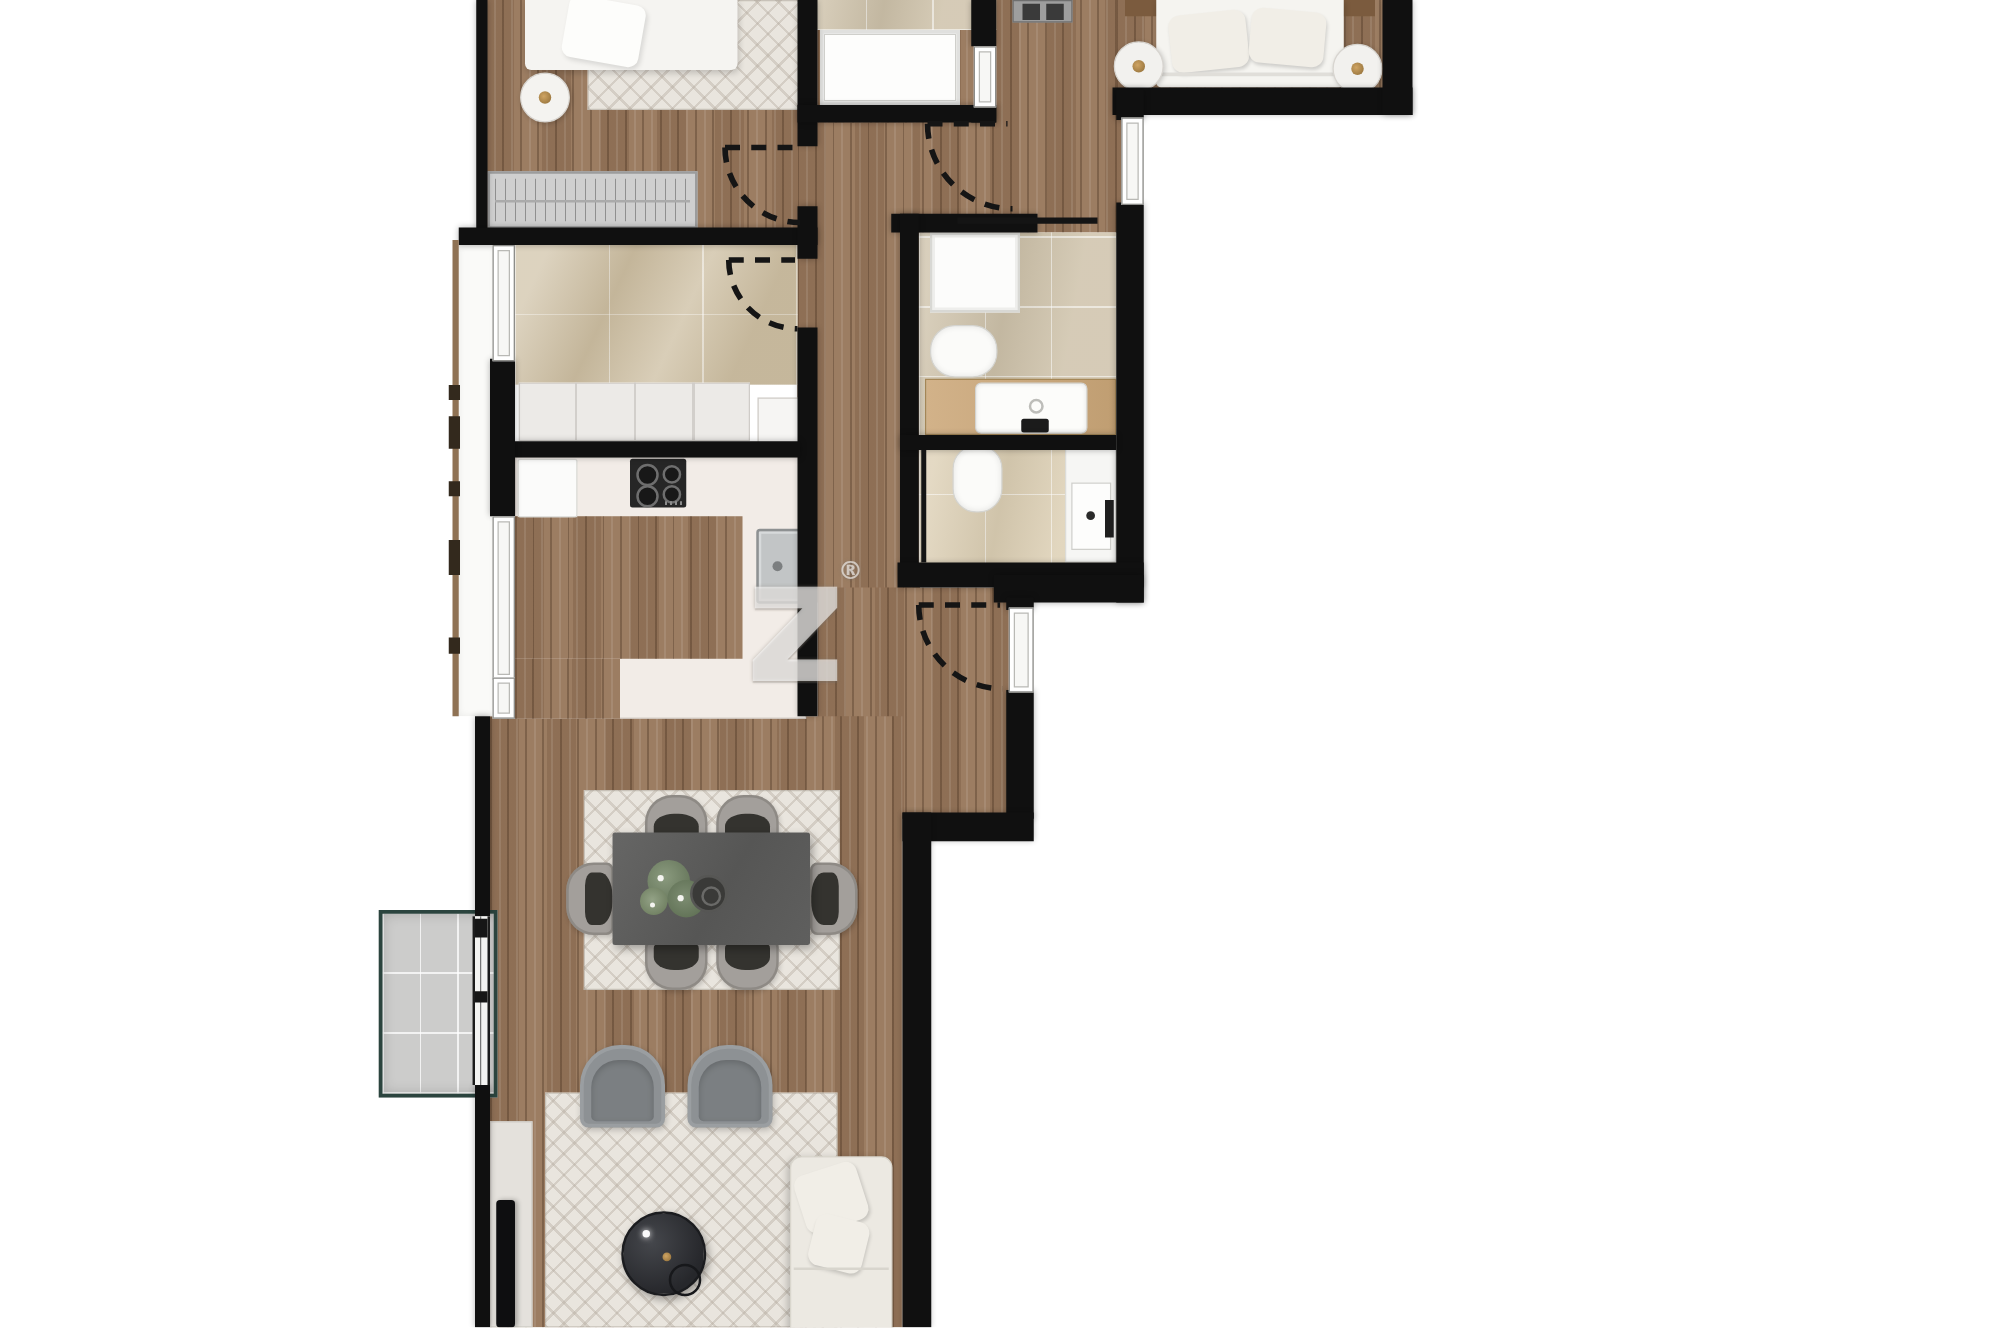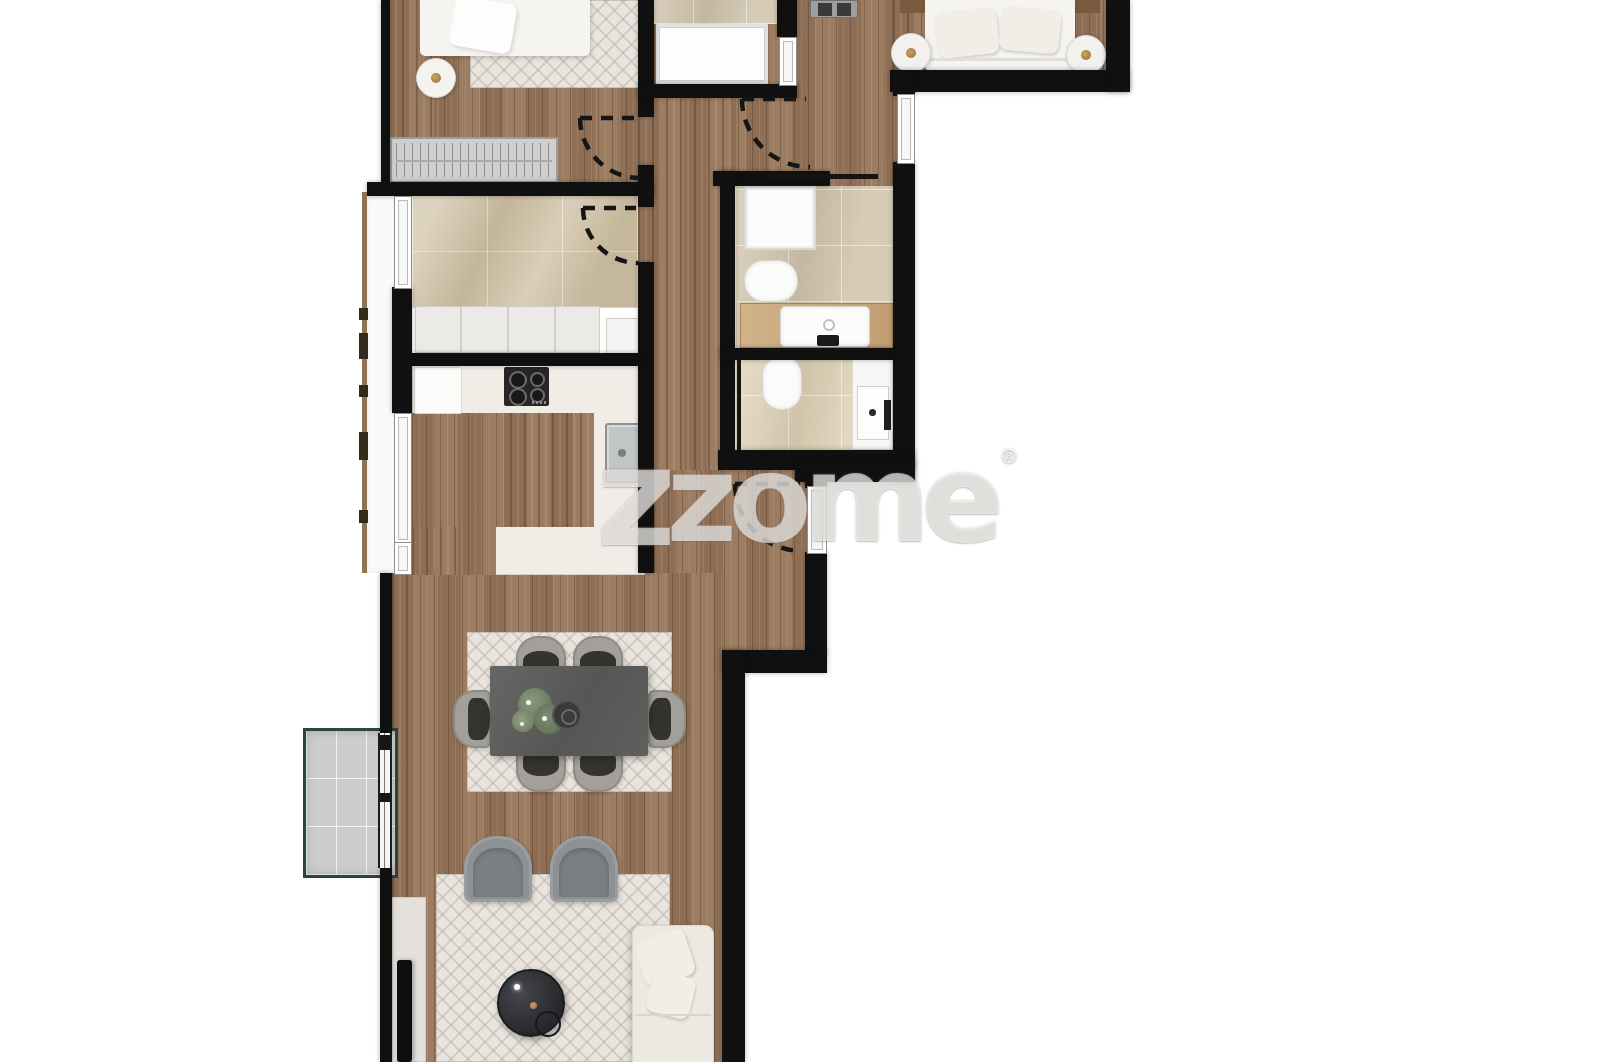--- a/index.html
+++ b/index.html
@@ -249,17 +249,16 @@
     <g stroke="#151515" stroke-width="4.5" fill="none" stroke-dasharray="12 9">
       <path d="M580,118 L636,118 M580,118 A60,60 0 0 0 640,178"></path>
       <path d="M583,208 L636,208 M583,208 A55,55 0 0 0 638,263"></path>
       <path d="M742,99 L806,99 M742,99 A68,68 0 0 0 810,167"></path>
       <path d="M735,484 L800,484 M735,484 A67,67 0 0 0 802,551"></path>
     </g>
   </svg>
 
   <div id="watermark">
     <span class="wm-prefix">z</span>
-      <span class="wm-text">zome</span>
       <span class="wm-reg">®</span>
   </div>
 
 </div>
 
 </body></html>

